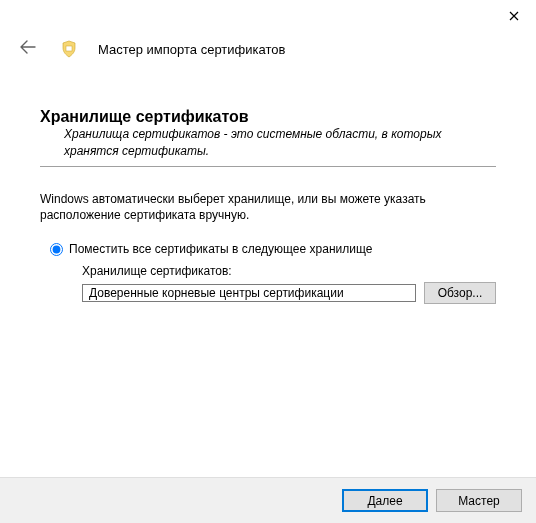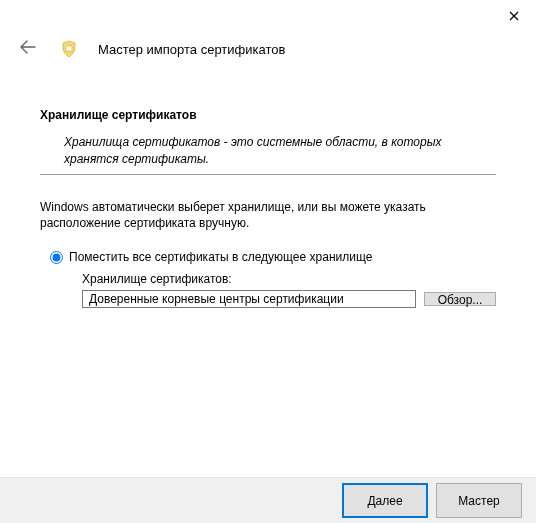--- a/index.html
+++ b/index.html
@@ -50,22 +50,22 @@
     .wizard-title {
       font-size: 13px;
       color: #000;
       font-weight: normal;
     }
     .content {
       padding: 36px 40px 0 40px;
     }
     .section-title {
       font-weight: bold;
-      font-size: 12px;
-      margin-bottom: 12px;
+      font-size: 16px;
+      margin-bottom: 0;
     }
     .section-desc {
       padding-left: 24px;
       margin-bottom: 6px;
       line-height: 1.4;
       font-style: italic;
     }
     .hr {
       border: none;
       border-top: 1px solid #a0a0a0;
@@ -105,21 +105,21 @@
     .store-input {
       flex: 1;
       height: 18px;
       border: 1px solid #7a7a7a;
       padding: 2px 6px;
       font-family: inherit;
       font-size: 12px;
       background: #fff;
     }
     .browse-btn {
-      height: 14px;
+      height: 22px;
       padding: 0 12px;
       min-width: 72px;
       border: 1px solid #adadad;
       background: #e1e1e1;
       font-family: inherit;
       font-size: 12px;
       cursor: pointer;
     }
     .footer {
       position: absolute;
@@ -130,21 +130,21 @@
       background: #f0f0f0;
       height: 46px;
       display: flex;
       justify-content: flex-end;
       align-items: center;
       padding-right: 14px;
       gap: 8px;
     }
     .footer-btn {
       min-width: 86px;
-      height: 35px;
+      height: 23px;
       border: 1px solid #adadad;
       background: #e1e1e1;
       font-family: inherit;
       font-size: 12px;
       cursor: pointer;
     }
     .footer-btn.primary {
       border: 1px solid #0078d7;
       box-shadow: inset 0 0 0 1px #0078d7;
     }

